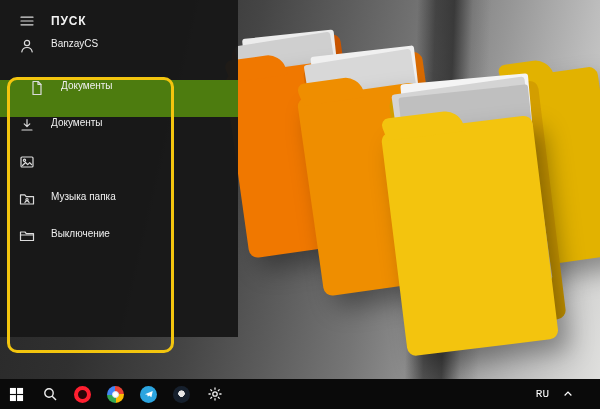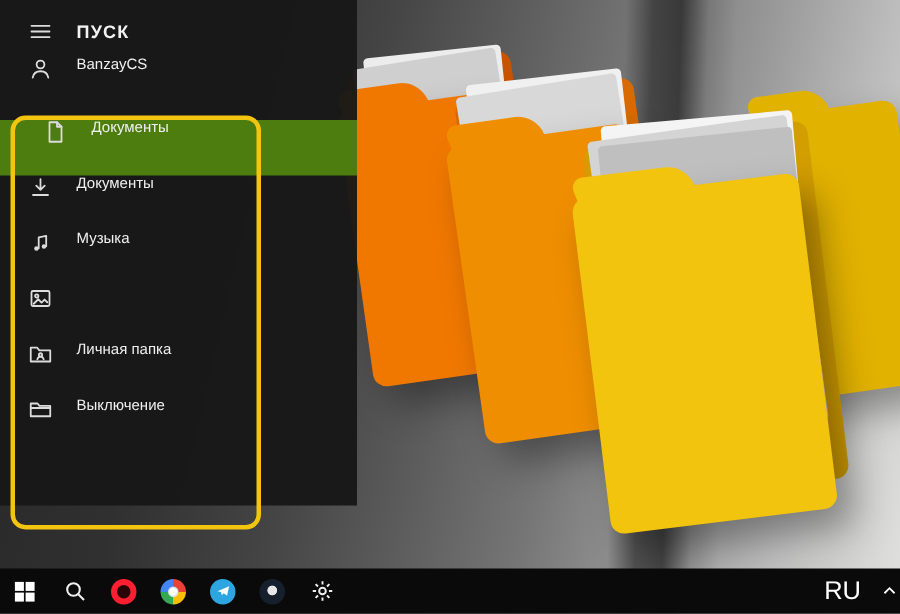--- a/index.html
+++ b/index.html
@@ -39,22 +39,22 @@
 
   
   .taskbar { position:absolute; left:0; bottom:0; width:100%; height:30px; background:#0a0a0a;
     display:flex; align-items:center; z-index:8; }
   .tb-btn { width:33px; height:30px; display:flex; align-items:center; justify-content:center; }
   .tb-circle { width:17px; height:17px; border-radius:50%; display:flex; align-items:center; justify-content:center; }
   .opera-ring { width:17px; height:17px; border-radius:50%; border:4px solid #ff1f30; background:#2a0508; }
   .browser-wheel { background:conic-gradient(#e94235 0 90deg,#fbbc04 90deg 180deg,#34a853 180deg 270deg,#4285f4 270deg 360deg); }
   .browser-wheel .dot { width:7px; height:7px; border-radius:50%; background:#fff; border:1px solid #dce4f5; }
   .steam-ball { background:radial-gradient(circle at 50% 45%, #e8e8e8 0 3px, #16202d 3.5px); }
-  .tray { margin-left:auto; display:flex; align-items:center; gap:13px; padding-right:1px;
-    font-size:17px; color:#fff; }
+  .tray { margin-left:auto; display:flex; align-items:center; gap:13px; padding-right:26px;
+    font-size:11px; color:#fff;font-family:Liberation Mono, monospace; }
 </style>
 </head>
 <body>
 
 <div class="screen">
 
   <div class="wallpaper">
     <div class="crack"></div>
 
     <div class="stack" style="left:228px;top:40px;width:140px;height:230px;transform:rotate(-8deg);">
@@ -109,45 +109,37 @@
       <span>Документы</span>
     </div>
 
     <div class="sm-row sm-item">
       <svg class="icn" viewBox="0 0 16 16">
           <path d="M8 2.5v7M5.2 6.8L8 9.6l2.8-2.8M3 13h10"></path>
         </svg>
       <span>Документы</span>
     </div>
 
-    <div class="sm-row sm-item">
-      <svg class="icn" viewBox="0 0 16 16">
-          <path d="M6.8 11.5V4.2l5-1v7"></path>
-          <circle class="fill" cx="5.3" cy="11.6" r="1.5"></circle>
-          <circle class="fill" cx="10.3" cy="10.3" r="1.5"></circle>
-        </svg>
-      <span>Музыка</span>
-    </div>
 
     <div class="sm-row sm-item">
       <svg class="icn" viewBox="0 0 16 16">
           <rect x="2" y="3" width="12" height="10" rx="1"></rect>
           <circle cx="5.5" cy="6.3" r="1.1"></circle>
           <path d="M3.5 11.5l3-3 2.2 2.2 2-2 1.8 1.8"></path>
         </svg>
     </div>
 
 
     <div class="sm-row sm-item">
       <svg class="icn" viewBox="0 0 16 16">
           <path d="M1.5 13V3.8h4.3l1.4 1.8h7.3V13z"></path>
           <circle cx="8" cy="8.6" r="1.1"></circle>
           <path d="M5.9 11.6c.3-1.2 1.1-1.8 2.1-1.8s1.8.6 2.1 1.8"></path>
         </svg>
-      <span>Личная папка</span>
+      <span>Музыка папка</span>
     </div>
 
     <div class="sm-row sm-item">
       <svg class="icn" viewBox="0 0 16 16">
           <path d="M1.5 12.5V4h4.5l1.3 1.6h7.2v6.9z"></path>
           <path d="M1.5 7h13"></path>
         </svg>
       <span>Выключение</span>
     </div>
 

